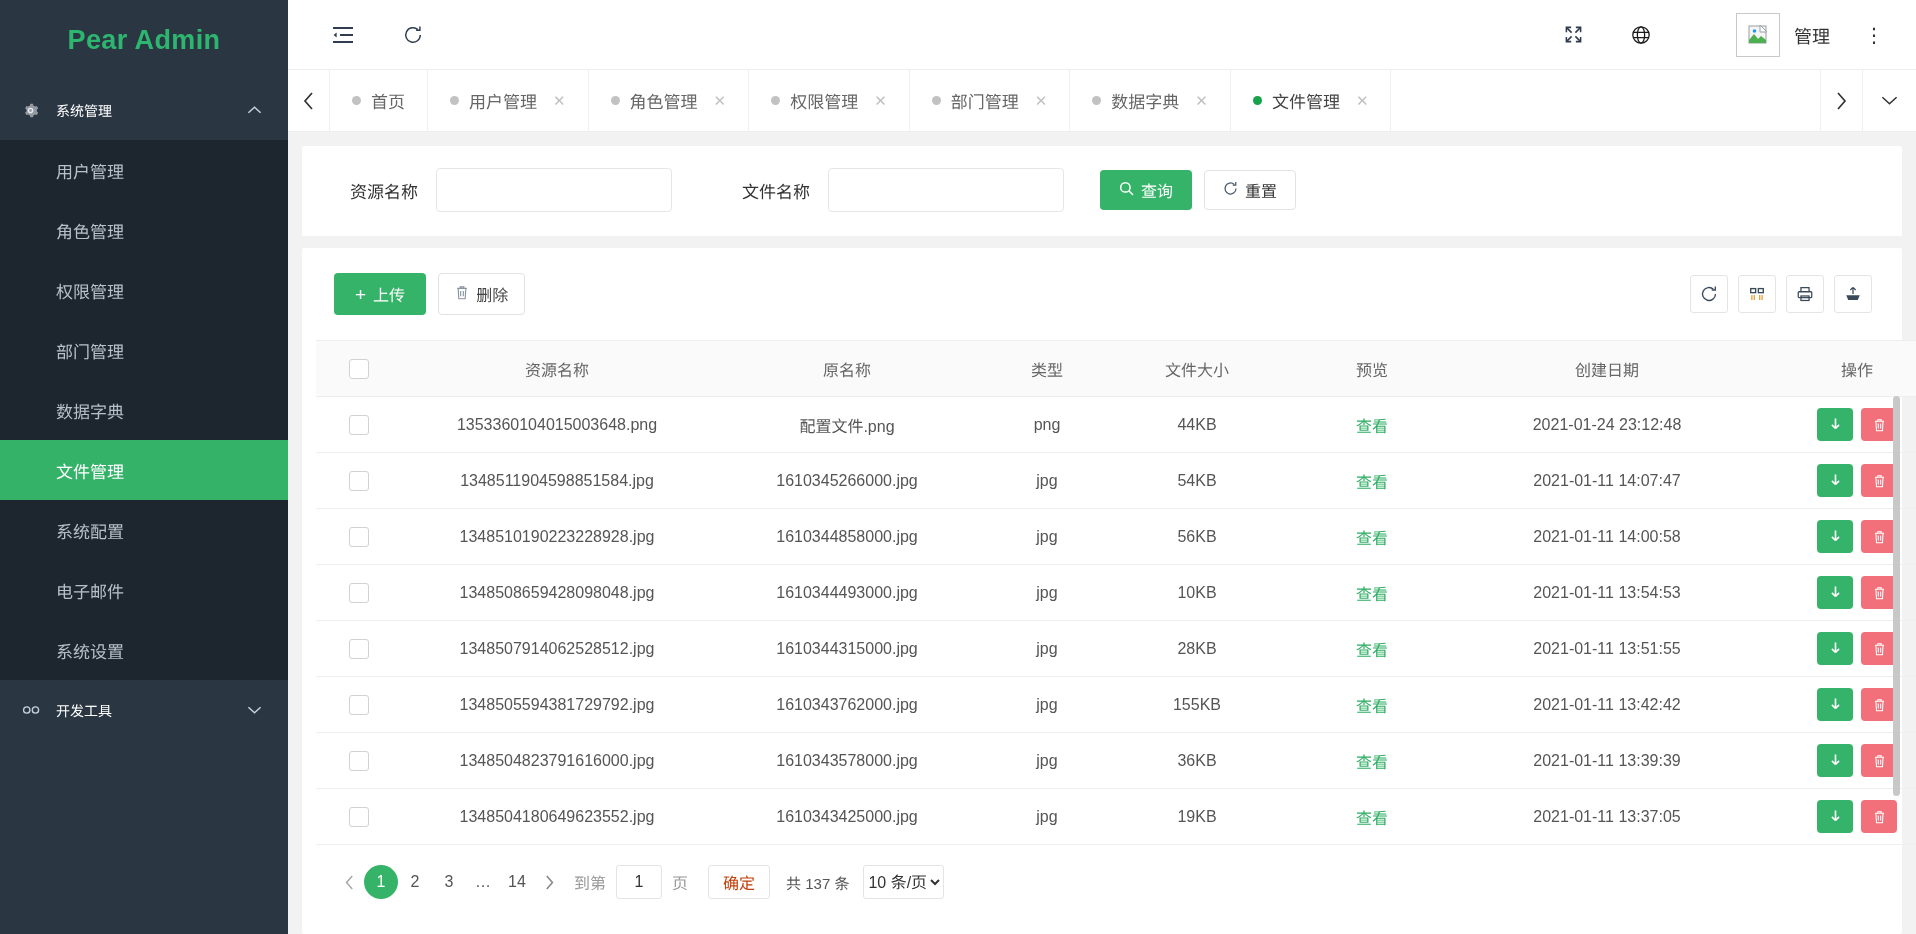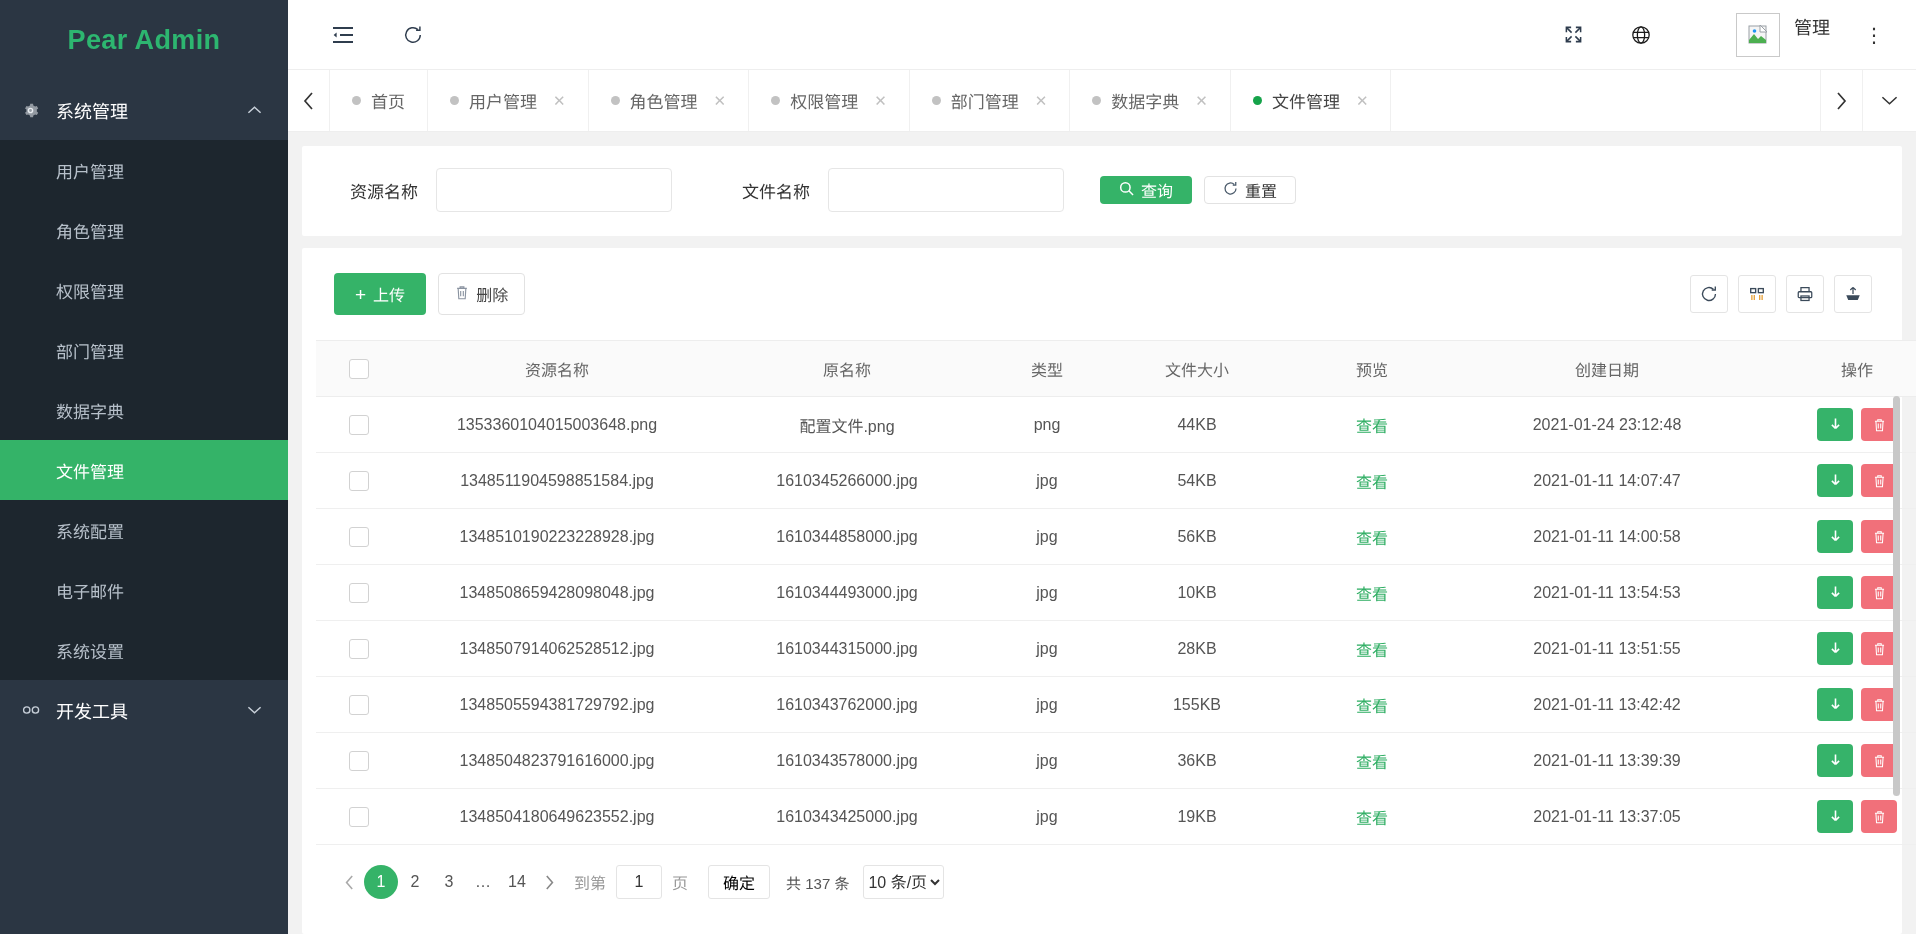--- a/index.html
+++ b/index.html
@@ -26,21 +26,21 @@
     height: 80px; flex: 0 0 80px;
     display: flex; align-items: center; justify-content: center;
     color: #2db670; font-size: 27px; font-weight: bold;
     letter-spacing: .4px;
     background: #2b3643;
   }
   .nav { flex: 1 1 auto; overflow: hidden; }
   .nav-group-head {
     height: 60px; display: flex; align-items: center;
     padding: 0 26px 0 22px;
-    color: #ffffff; font-size: 18px; cursor: pointer;
+    color: #ffffff; font-size: 14px; cursor: pointer;
     background: #2b3643;
   }
   .nav-group-head .gicon {
     width: 26px; flex: 0 0 26px; display: flex; align-items: center;
     color: #e9edf1; font-size: 17px;
   }
   .nav-group-head .gtext { flex: 1 1 auto; padding-left: 8px; }
   .nav-group-head .arrow {
     flex: 0 0 auto; color: #c7cfd8; font-size: 13px; line-height: 1;
   }
@@ -68,21 +68,21 @@
   }
   .topbar-left { display: flex; align-items: center; padding-left: 38px; gap: 36px; }
   .icon-btn {
     width: 34px; height: 34px; display: flex; align-items: center; justify-content: center;
     color: #3b4a5a; cursor: pointer;
   }
   .topbar-right {
     margin-left: auto; display: flex; align-items: center;
     padding-right: 32px; gap: 34px;
   }
-  .avatar-wrap { display: flex; align-items: flex-start; gap: 14px; cursor: pointer; padding-left: 44px; }
+  .avatar-wrap { display: flex; align-items: center; gap: 14px; cursor: pointer; padding-left: 44px; }
   .broken-img {
     width: 44px; height: 44px; border: 1px solid #c9c9c9; background: #fff;
     display: flex; align-items: center; justify-content: center;
   }
   .user-name { font-size: 18px; color: #333333; }
   .dots { color: #333; font-size: 20px; line-height: 1; cursor: pointer; letter-spacing: 0; }
 
   
   .tabbar {
     height: 62px; flex: 0 0 62px; background: #ffffff;
@@ -124,21 +124,21 @@
   .field-label {
     font-size: 17px; color: #333; width: 104px; text-align: right; padding-right: 18px;
   }
   .field input {
     width: 236px; height: 44px; border: 1px solid #e6e6e6; border-radius: 4px;
     padding: 0 12px; font-size: 16px; color: #333; outline: none; background: #fff;
     font-family: "Liberation Sans", sans-serif;
   }
   .field.second { margin-left: 52px; }
   .btn {
-    height: 28px; display: inline-flex; align-items: center; justify-content: center;
+    height: 40px; display: inline-flex; align-items: center; justify-content: center;
     gap: 7px; padding: 0 18px; border-radius: 4px; font-size: 16px; cursor: pointer;
     border: 1px solid transparent; white-space: nowrap;
     font-family: "Liberation Sans", sans-serif;
   }
   .btn-green { background: #35b368; color: #ffffff; }
   .btn-white { background: #ffffff; color: #333333; border: 1px solid #e2e2e2; }
   .searchcard .btn-green { margin-left: 36px; }
   .searchcard .btn-white { margin-left: 12px; }
 
   .tablecard {
@@ -199,21 +199,21 @@
     width: 34px; min-width: 34px;
   }
   .pg-txt { font-size: 16px; color: #999; margin: 0 10px; }
   .pg-input {
     width: 46px; height: 34px; border: 1px solid #e4e4e4; border-radius: 3px;
     text-align: center; font-size: 16px; color: #333; outline: none;
     font-family: "Liberation Sans", sans-serif;
   }
   .pg-confirm {
     height: 34px; padding: 0 14px; border: 1px solid #e4e4e4; border-radius: 3px;
-    background: #fff; font-size: 16px; color: #000000; cursor: pointer; display: flex;
+    background: #fff; font-size: 16px; color: #c2410c; cursor: pointer; display: flex;
     align-items: center; margin-left: 10px;
     font-family: "Liberation Sans", sans-serif;
   }
   .pg-total { font-size: 15px; color: #555; margin-left: 16px; }
   .pg-select {
     height: 34px; margin-left: 14px; border: 1px solid #e4e4e4; border-radius: 3px;
     background: #fff; font-size: 16px; color: #333; padding: 0 0; outline: none;
     font-family: "Liberation Sans", sans-serif; cursor: pointer;
   }
   .vscroll {

